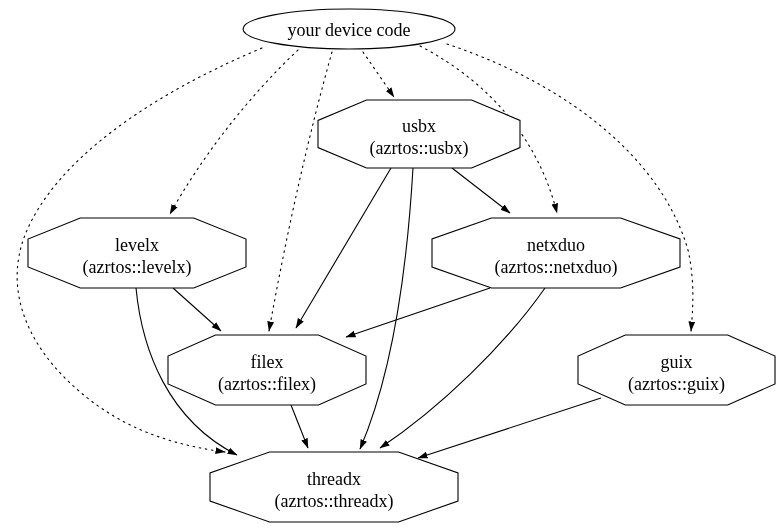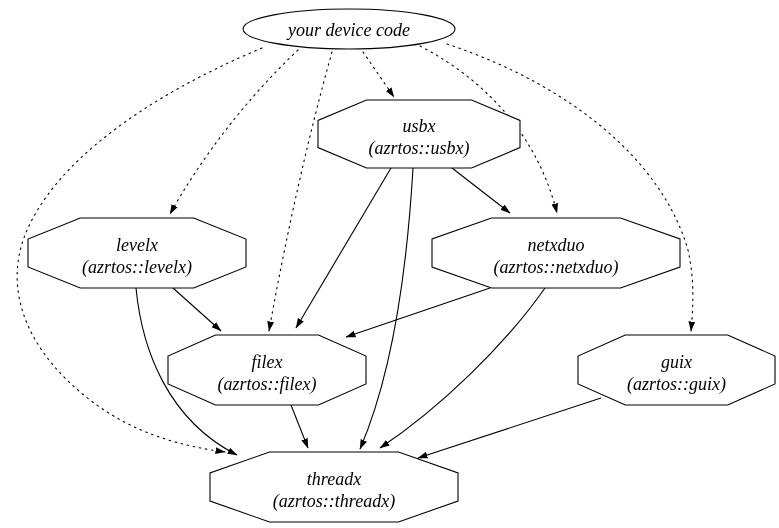--- a/index.html
+++ b/index.html
@@ -6,21 +6,20 @@
     margin: 0;
     padding: 0;
     background: #ffffff;
   }
   #stage {
     position: relative;
     width: 779px;
     height: 528px;
     background: #ffffff;
     overflow: hidden;
-    font-style: italic;
   }
   svg {
     display: block;
     font-family: "Liberation Serif", "DejaVu Serif", serif;
   }
   .edge-path {
     fill: none;
     stroke: #000000;
     stroke-width: 1.1;
   }

